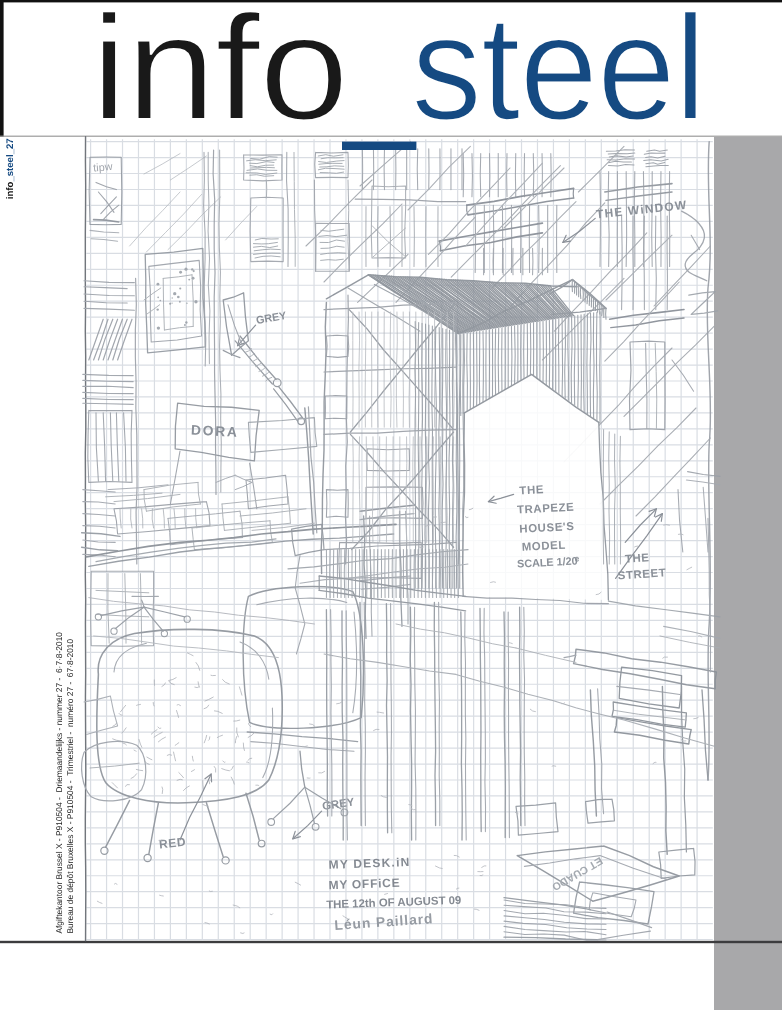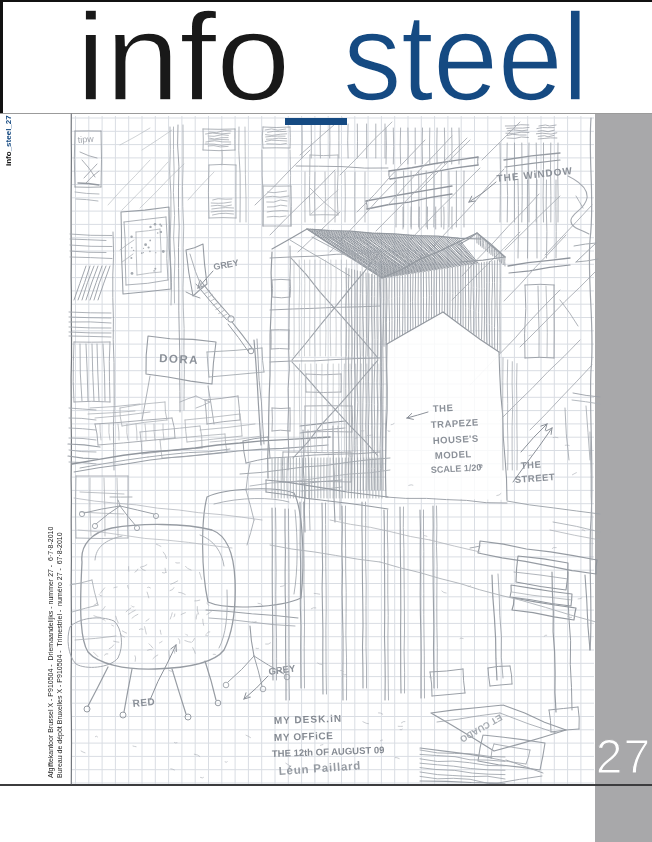--- a/index.html
+++ b/index.html
@@ -14,21 +14,20 @@
 <div class="mw" style="left:76px;color:#191919;transform:scaleX(1.082)">info</div>
 
 <div class="mw" style="left:343px;color:#154a82;transform:scaleX(0.944)">steel</div>
 
 <div style="position:absolute;left:285px;top:118px;width:62px;height:7px;background:#154a82;z-index:5"></div>
 
 <div style="position:absolute;left:0;top:112.5px;width:652px;height:1.4px;background:#9b9b9b"></div>
 
 <div style="position:absolute;left:595px;top:114px;width:57px;height:728px;background:#a8a8aa"></div>
 
-<div style="position:absolute;left:595px;top:729px;width:57px;text-align:center;font-size:48px;color:#fff;letter-spacing:1px;-webkit-text-stroke:1.2px #a8a8aa;transform:scaleX(1.001)">27</div>
 
 <div style="position:absolute;left:0;top:784px;width:652px;height:1.8px;background:#3c3c3e"></div>
 
 <div style="position:absolute;left:4px;top:166px;transform-origin:0 0;transform:rotate(-90deg);font-size:8px;font-weight:bold;color:#154a82;white-space:nowrap"><span style="color:#111">info</span>_steel_27</div>
 
 <div style="position:absolute;left:47px;top:778px;transform-origin:0 0;transform:rotate(-90deg);font-size:7px;color:#222;white-space:nowrap">Afgiftekantoor Brussel X - P910504 -&nbsp;&nbsp;Driemaandelijks - nummer 27 -&nbsp;&nbsp;6·7·8-2010</div>
 
 <div style="position:absolute;left:56px;top:778px;transform-origin:0 0;transform:rotate(-90deg);font-size:7px;color:#222;white-space:nowrap">Bureau de dépôt Bruxelles X - P910504 -&nbsp;&nbsp;Trimestriel -&nbsp;&nbsp;numéro 27 -&nbsp;&nbsp;67·8-2010</div>
 
 <svg width="652" height="842" viewBox="0 0 652 842" style="position:absolute;left:0;top:0">

